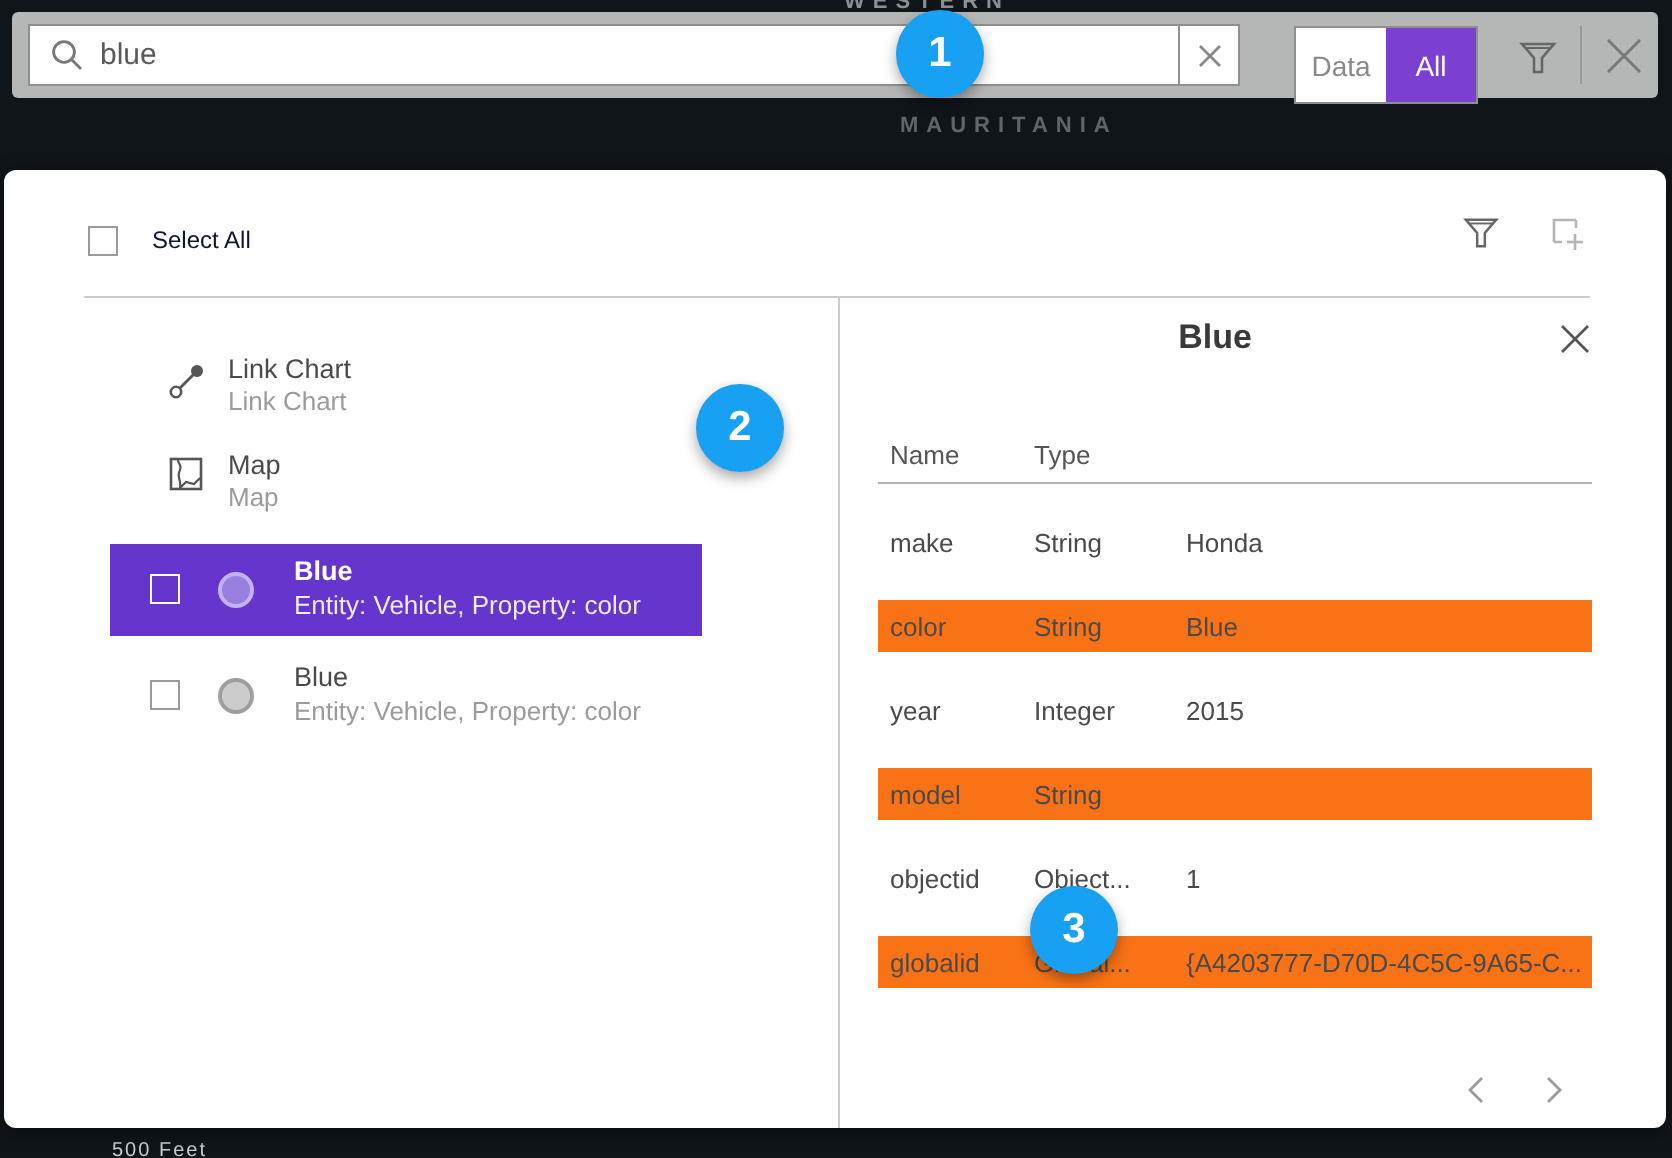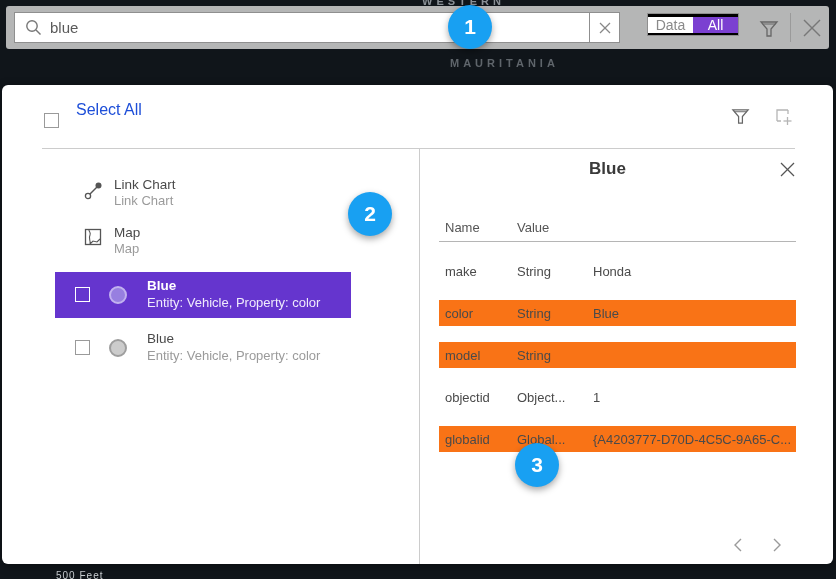--- a/index.html
+++ b/index.html
@@ -17,39 +17,39 @@
   .map-scale{color:#c9ced2;font-size:10px;letter-spacing:1px;top:570px;left:56px;}
 
   
   .topbar{left:6px;top:6px;width:823px;height:43px;background:#b5b6b6;border-radius:3px;}
   .search-box{left:8px;top:6px;width:576px;height:31px;background:#fff;border:1px solid #8f8f8f;
     display:flex;align-items:center;box-sizing:border-box;}
   .search-box .query{color:#5a5a5a;font-size:15px;margin-left:8px;}
   .search-icon{margin-left:10px;display:flex;}
   .clear-box{left:583px;top:6px;width:31px;height:31px;background:#fff;border:1px solid #8f8f8f;
     box-sizing:border-box;display:flex;align-items:center;justify-content:center;cursor:pointer;}
-  .toggle{left:641px;top:7px;width:92px;height:23px;background:#000000;border:1px solid #8f8f8f;
-    box-sizing:border-box;display:flex;cursor:pointer;align-items:center;}
+  .toggle{left:641px;top:7px;width:92px;height:39px;background:#f0abfc;border:1px solid #8f8f8f;
+    box-sizing:border-box;display:flex;cursor:pointer;}
   .toggle .seg{flex:1;display:flex;align-items:center;justify-content:center;font-size:14px;}
   .seg-data{color:#8a8a8a;background:#fff;}
   .seg-all{color:#fff;background:#7B40D1;}
   .bar-funnel{left:752px;top:12px;}
   .bar-divider{left:784px;top:7px;width:1px;height:29px;background:#9a9a9a;}
   .bar-close{left:794px;top:10px;cursor:pointer;}
 
   
   .badge{width:44px;height:44px;border-radius:50%;background:#18A0F2;
     color:#fff;font-size:21px;font-weight:bold;display:flex;align-items:center;justify-content:center;
     box-shadow:0 3px 7px rgba(0,0,0,.35);z-index:30;}
 
   
   .dialog{left:2px;top:85px;width:831px;height:479px;background:#fff;border-radius:6px;
     box-shadow:0 2px 10px rgba(0,0,0,.4);}
   .checkbox{width:15px;height:15px;background:#fff;border:1px solid #9a9a9a;box-sizing:border-box;cursor:pointer;}
-  .selectall-label{left:74px;top:16px;font-size:16px;color:#1d4ed8;}
+  .selectall-label{left:74px;top:28px;font-size:12px;color:#0f172a;}
   .hdr-divider{left:40px;top:63px;width:753px;height:1px;background:#cccccc;}
 
   
   .item-title{font-size:13.5px;color:#4a4a4a;}
   .item-sub{font-size:13px;color:#9b9b9b;}
   .result-row{left:53px;width:296px;height:46px;cursor:pointer;}
   .row-selected{background:#6535CE;}
   .row-selected .item-title{color:#fff;font-weight:bold;}
   .row-selected .item-sub{color:#efeafc;}
   .row-circle{width:18px;height:18px;border-radius:50%;box-sizing:border-box;}
@@ -176,32 +176,37 @@
   <div class="abs detail-close">
     <svg width="17" height="17" viewBox="0 0 17 17">
         <line x1="2" y1="2" x2="15" y2="15" stroke="#555" stroke-width="1.3"></line>
         <line x1="15" y1="2" x2="2" y2="15" stroke="#555" stroke-width="1.3"></line>
       </svg>
   </div>
 
   <div class="abs dtable">
     <div class="thead">
       <div class="c-name">Name</div>
-      <div class="c-type">Value</div>
+      <div class="c-type">Type</div>
     </div>
     <div class="trow">
       <div class="c-name">make</div>
       <div class="c-type">String</div>
       <div class="c-value">Honda</div>
     </div>
     <div class="trow alt">
       <div class="c-name">color</div>
       <div class="c-type">String</div>
       <div class="c-value">Blue</div>
     </div>
+    <div class="trow">
+      <div class="c-name">year</div>
+      <div class="c-type">Integer</div>
+      <div class="c-value">2015</div>
+    </div>
     <div class="trow alt">
       <div class="c-name">model</div>
       <div class="c-type">String</div>
     </div>
     <div class="trow">
       <div class="c-name">objectid</div>
       <div class="c-type">Object...</div>
       <div class="c-value">1</div>
     </div>
     <div class="trow alt">

